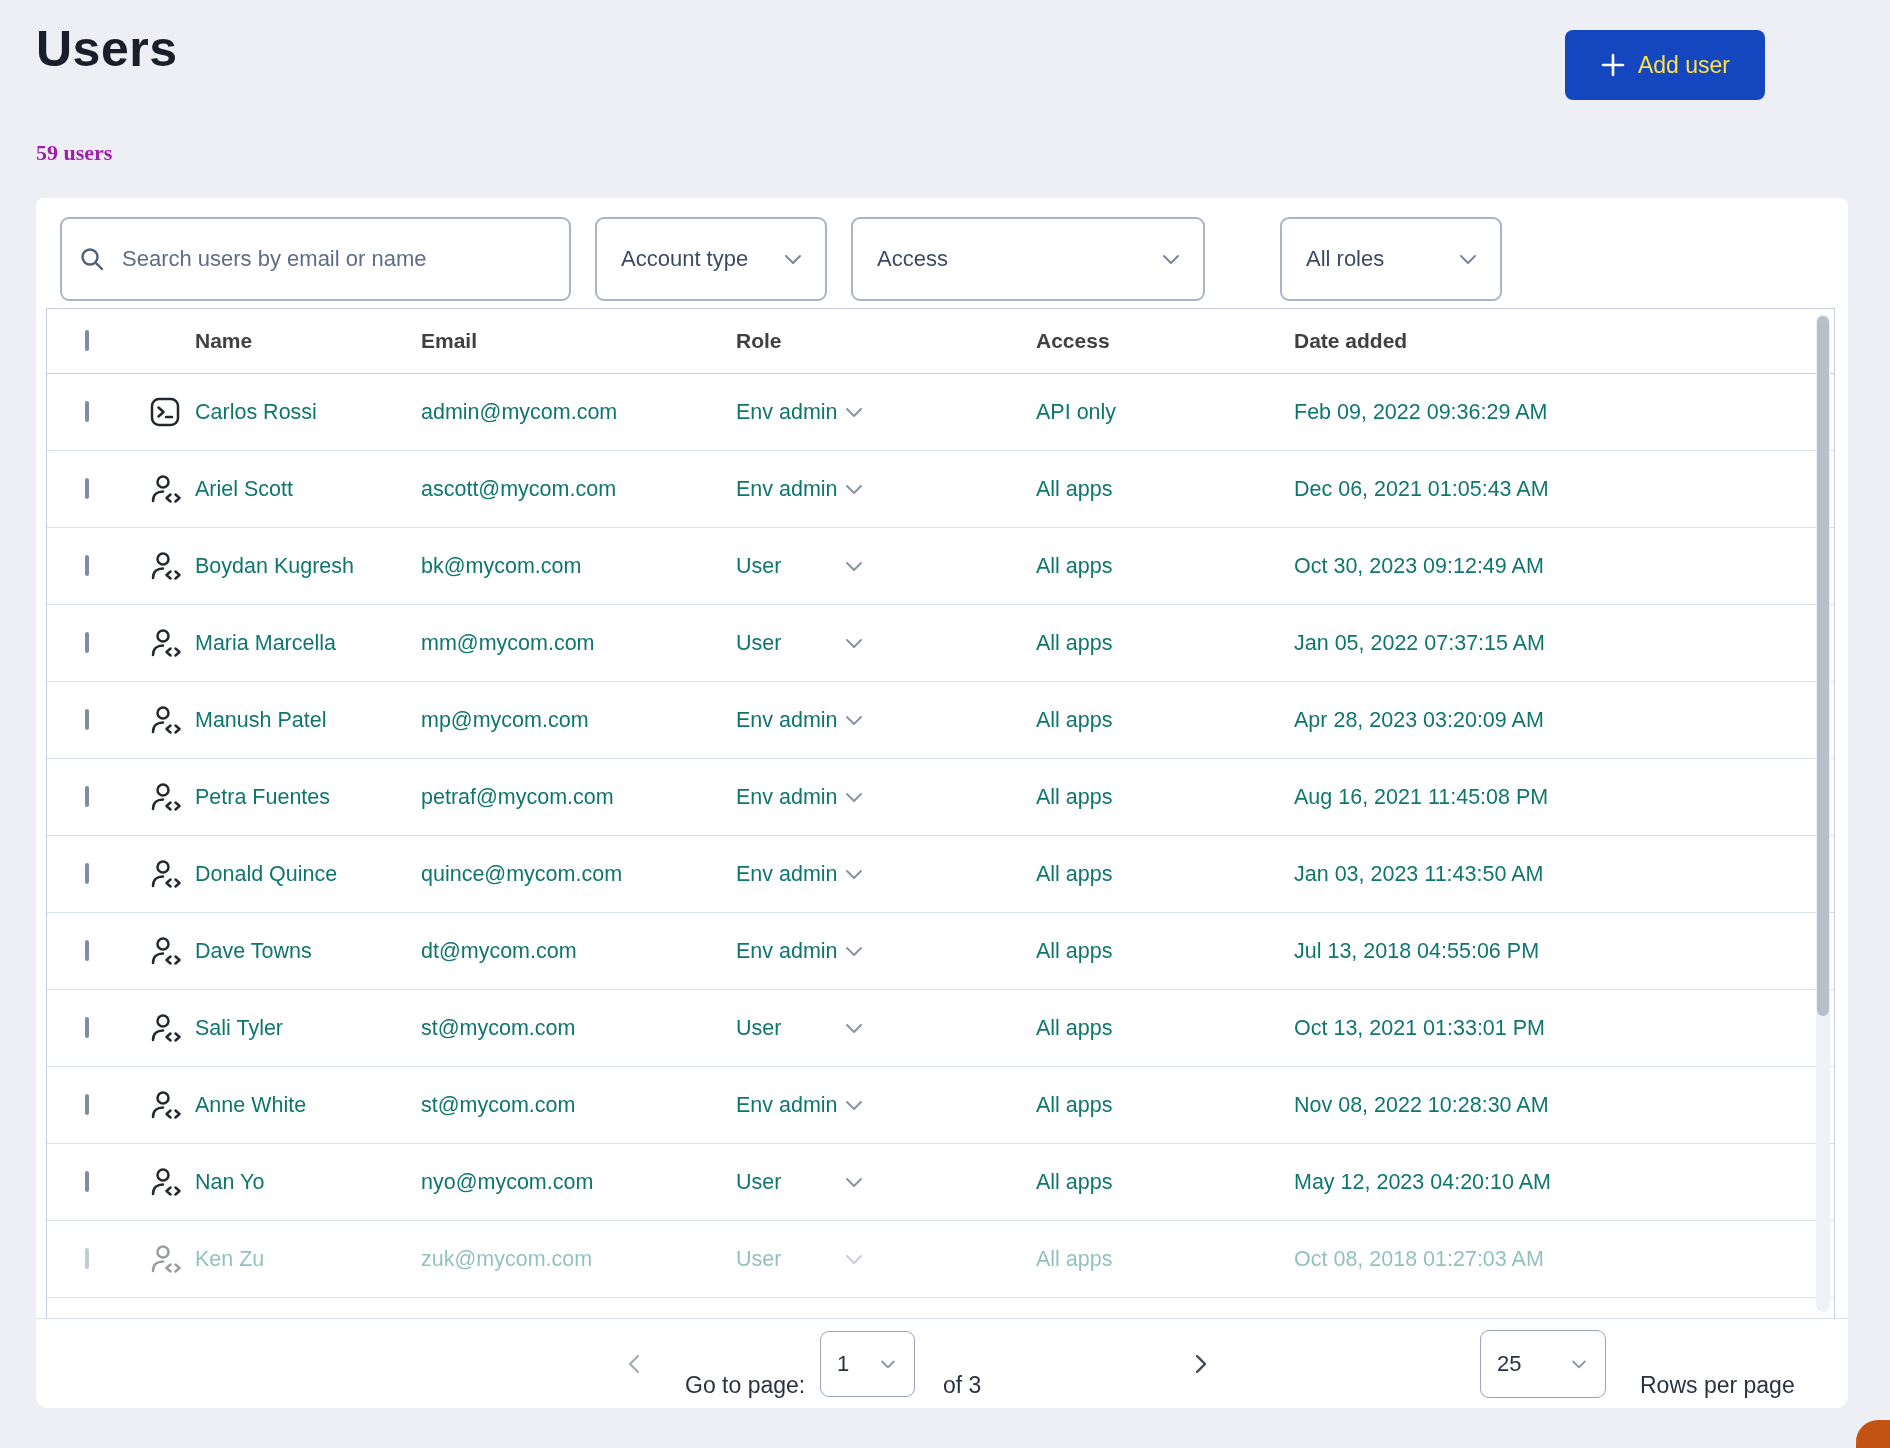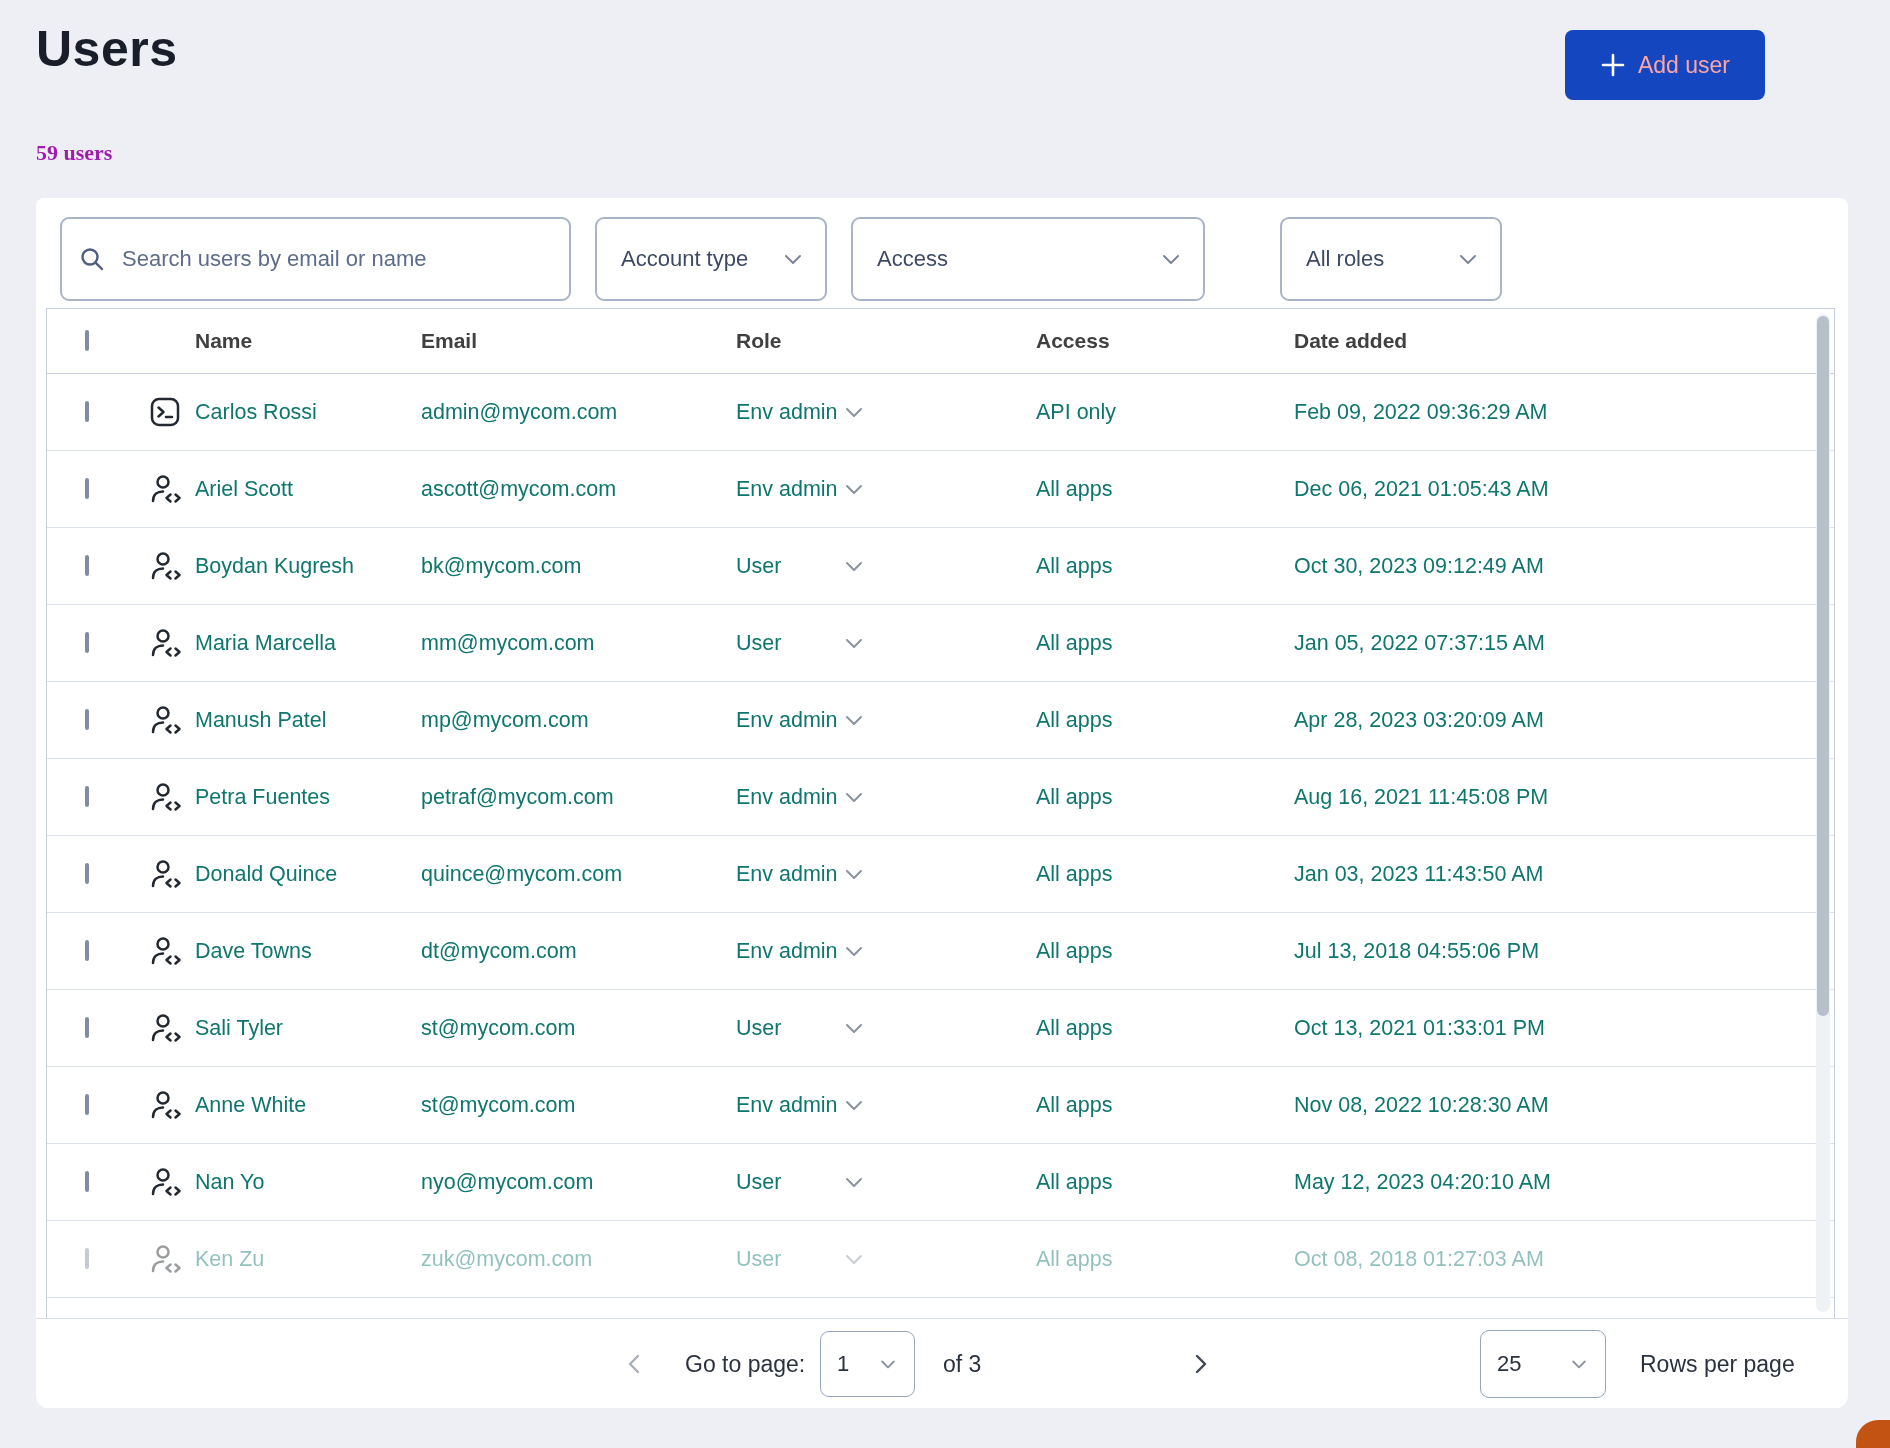--- a/index.html
+++ b/index.html
@@ -11,21 +11,21 @@
     color:#262d3a;
   }
   
   .page-title{
     position:absolute;left:36px;top:20px;
     font-size:50px;font-weight:800;color:#191e2a;letter-spacing:.5px;
   }
   .add-user-btn{
     position:absolute;left:1565px;top:30px;width:200px;height:70px;
     background:#1446c0;border:none;border-radius:8px;
-    color:#fca5a5;font-size:23px;font-family:inherit;
+    color:#fde047;font-size:23px;font-family:inherit;
     display:flex;align-items:center;justify-content:center;gap:12px;
     cursor:pointer;
   }
   .add-user-btn svg{display:block;}
   .user-count{
     position:absolute;left:36px;top:140px;
     font-size:22px;font-weight:700;color:#a21caf;font-family:Liberation Serif, serif;
   }
   
   .card{
@@ -88,21 +88,21 @@
   .vscroll .thumb{
     position:absolute;top:2px;left:1px;width:12px;height:700px;
     background:#b6bfca;border-radius:6px;cursor:pointer;
   }
   
   .pagination{
     position:absolute;left:0;top:1120px;width:100%;height:90px;
     border-top:1px solid #d8dee9;box-sizing:border-box;
   }
   .pg{position:absolute;top:50%;transform:translateY(-50%);}
-  .pg-text{font-size:23px;color:#2a3240;}
+  .pg-text{font-size:23px;color:#2a3240;margin-top:21px;}
   .pg-chev{cursor:pointer;display:flex;}
   .pg-prev{left:585px;}
   .pg-next{left:1150px;}
   .pg-goto{left:649px;}
   .pg-select{
     box-sizing:border-box;border:1.5px solid #97a5bd;border-radius:9px;
     background:#fff;display:flex;align-items:center;justify-content:space-between;
     padding:0 16px;cursor:pointer;font-size:22px;color:#2a3240;
   }
   .pg-page{left:784px;width:95px;height:66px;}

